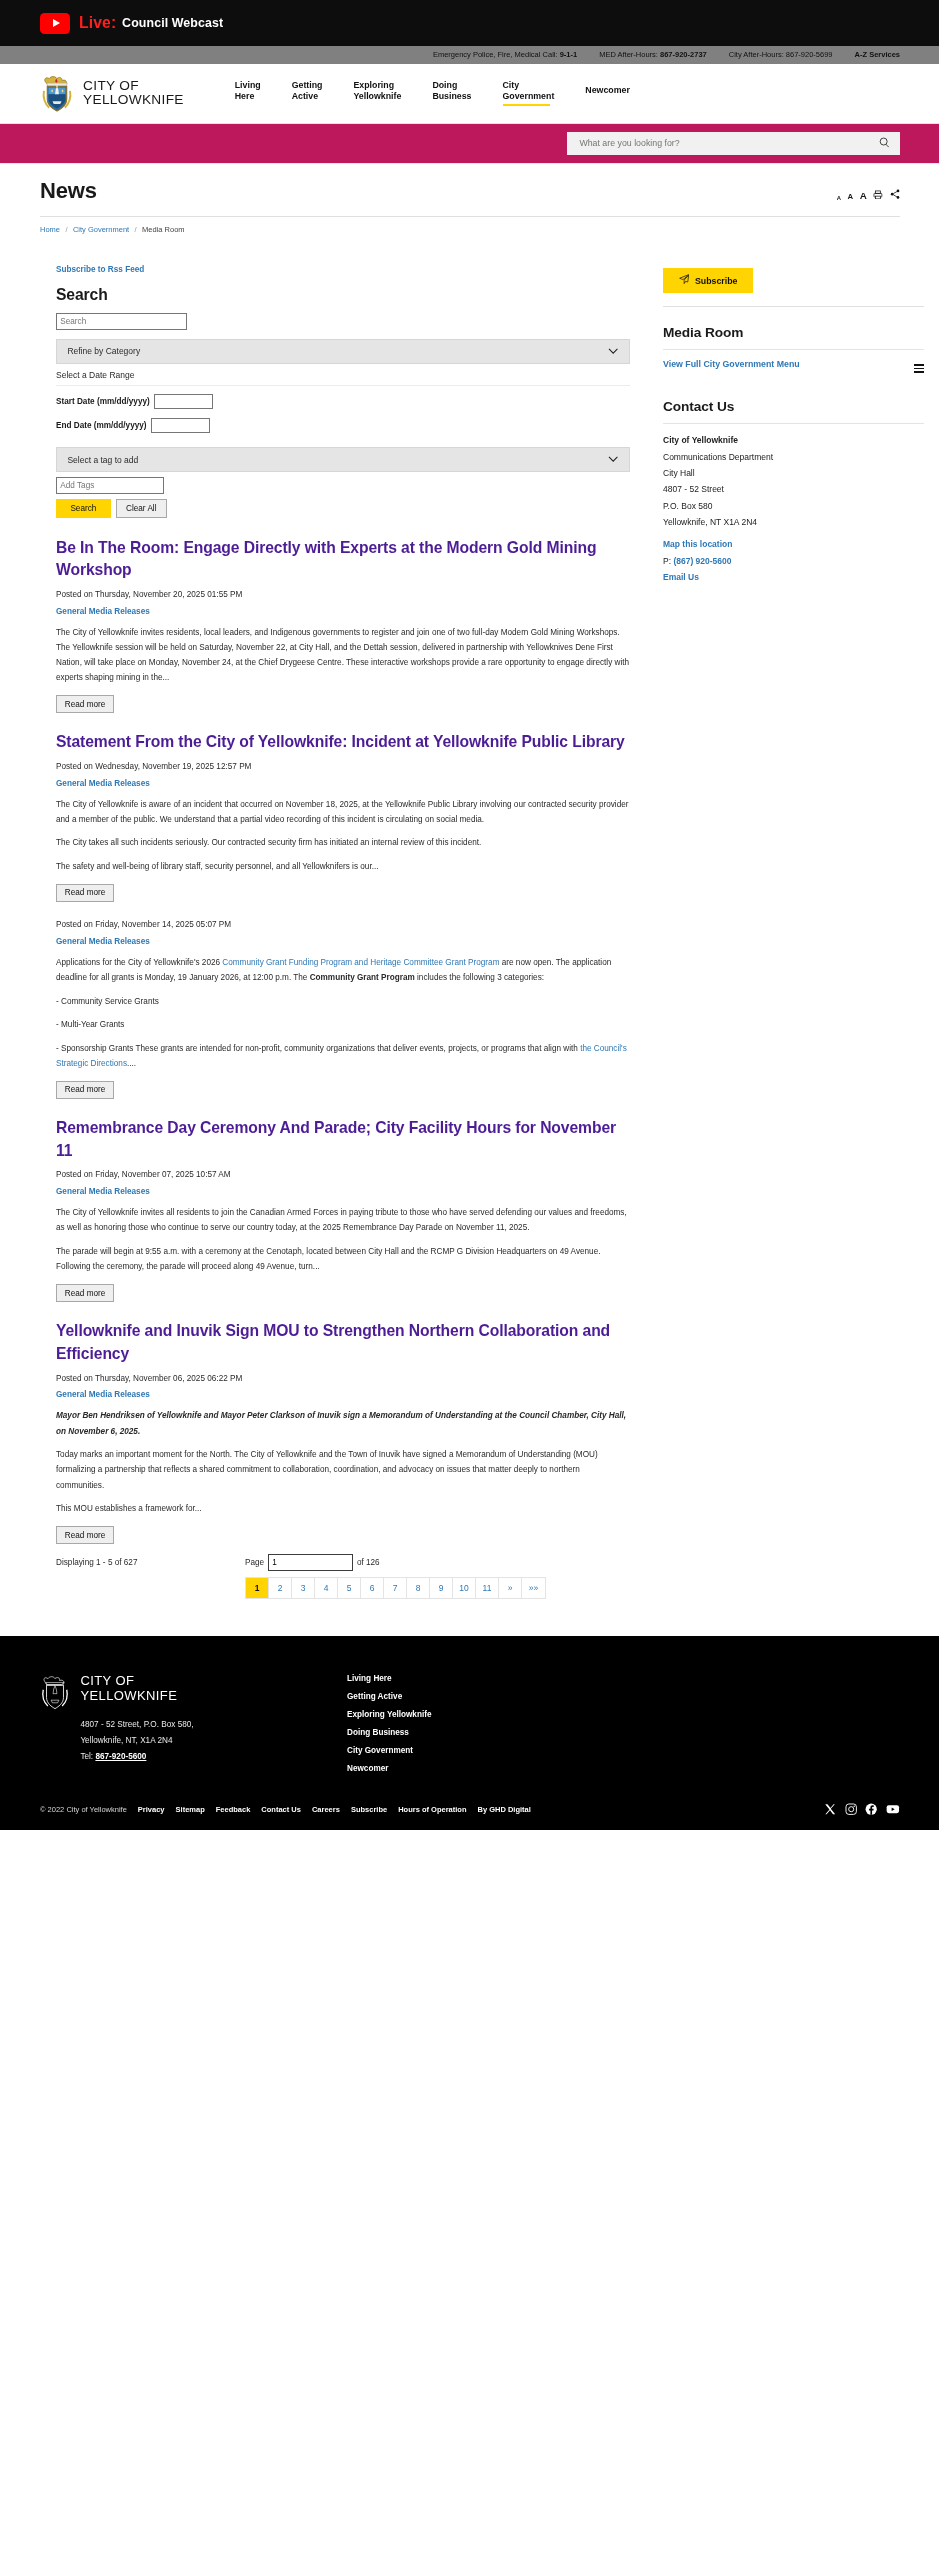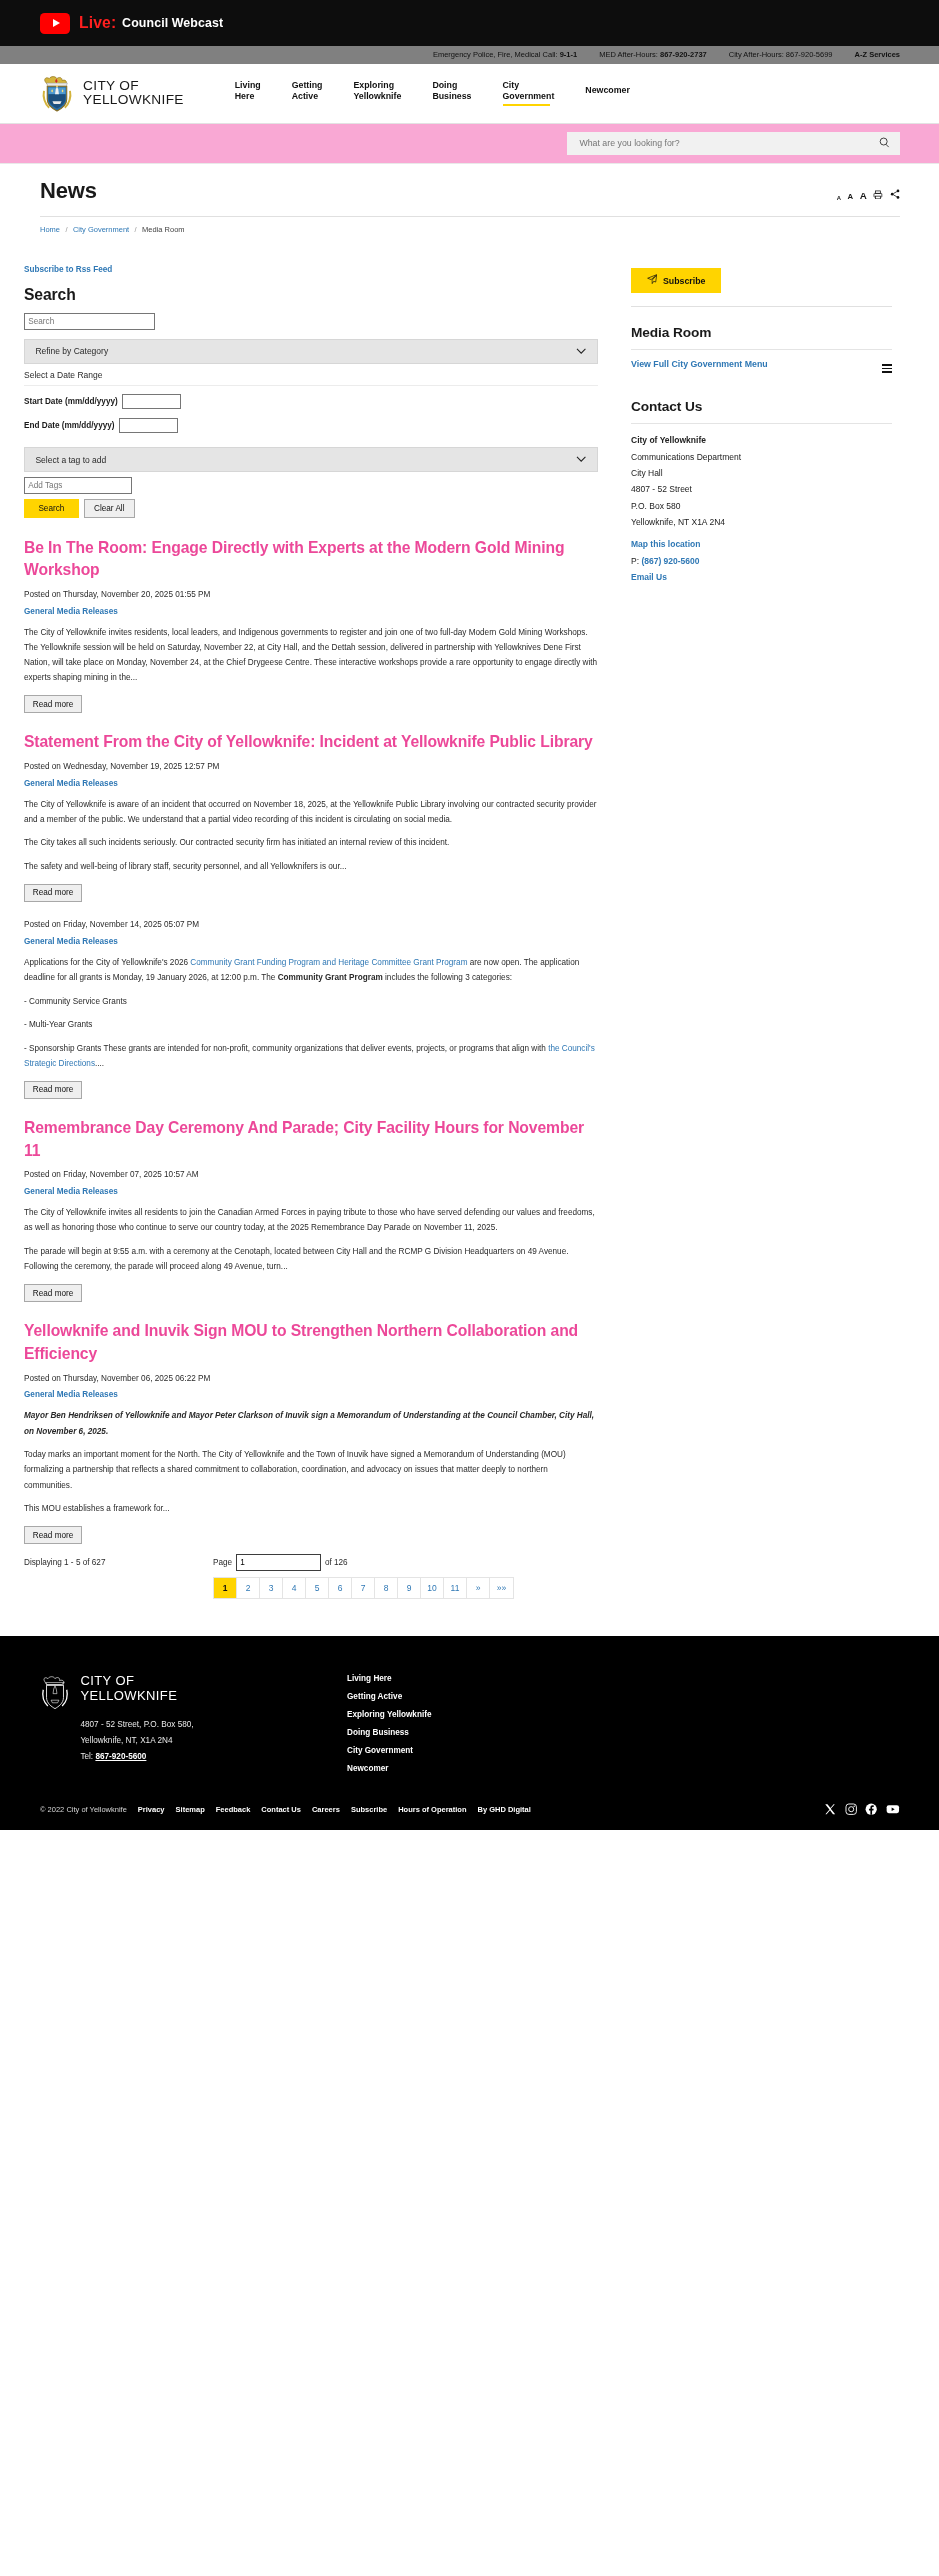--- a/index.html
+++ b/index.html
@@ -69,21 +69,21 @@
     padding-bottom:4.6px; position:relative; cursor:pointer; white-space:pre-line;
   }
   .navitem.active::after {
     content:""; position:absolute; left:0; right:3.9px; bottom:0;
     height:2.6px; background:#ffd400;
   }
 
   
   .searchrow {
     height:40px; display:flex; align-items:center; justify-content:flex-end;
-    padding:0 40px; border-bottom:0.7px solid #e9e9e9; background:#f9a8d4;
+    padding:0 40px; border-bottom:0.7px solid #e9e9e9; background:#be185d;
   }
   .sitesearch {
     width:333px; height:23px; background:#f1f1f1;
     display:flex; align-items:center; justify-content:space-between;
     padding:0 10.4px; border:none;
   }
   .sitesearch input {
     border:none; background:transparent; outline:none;
     font-family:inherit; font-size:8.8px; color:#3a3a3a; width:100%;
   }
@@ -96,21 +96,21 @@
   .toolicons { display:flex; align-items:flex-end; gap:6.5px; padding-bottom:2.6px;}
   .toolicons .a1 { font-size:5.9px; font-weight:700;}
   .toolicons .a2 { font-size:7.8px; font-weight:700;}
   .toolicons .a3 { font-size:9.8px; font-weight:700;}
   .hr { height:0.7px; background:#e0e0e0; }
   .breadcrumb { padding:9.1px 0 0 0; font-size:7.5px; color:#444; }
   .breadcrumb a { color:#2f78b5; text-decoration:none; }
   .breadcrumb .sep { color:#999; margin:0 3.3px; }
 
   
-  .layout { display:flex; padding:0 24px; gap:33px; align-items:flex-start; }
+  .layout { display:flex; padding:0 56px; gap:33px; align-items:flex-start; }
   .col-main { width:574px; flex:none; }
   .col-side { width:261px; flex:none; padding-top:34px; }
 
   
   .rss { display:block; margin:31px 0 0 0; font-size:8.2px; color:#2f78b5; text-decoration:none; font-weight:600;}
   h2.sectiontitle { font-size:15.7px; font-weight:700; margin:11.7px 0 9.1px 0; letter-spacing:-0.1px;}
   .txtinput {
     width:131px; height:16.3px; border:0.7px solid #767676; background:#fff;
     font-family:inherit; font-size:8.2px; padding:0 3.3px; color:#1a1a1a; outline:none;
   }
@@ -131,21 +131,21 @@
     font-size:8.2px; color:#111; cursor:pointer;
   }
   .btn-clear {
     background:#efefef; border:0.7px solid #a8a8a8; padding:3.9px 9.1px;
     font-family:inherit; font-size:8.2px; color:#111; cursor:pointer;
   }
 
   
   .newsitem { margin-top:18.3px; }
   .newsitem h3 {
-    font-size:15.7px; font-weight:700; color:#ec4899; margin:0 0 7.8px 0;
+    font-size:15.7px; font-weight:700; color:#4c1d95; margin:0 0 7.8px 0;
     line-height:1.45; letter-spacing:-0.1px; cursor:pointer;
   }
   .posted { font-size:8.2px; color:#2a2a2a; margin:0 0 7.8px 0; }
   .cat { font-size:8.2px; color:#2f78b5; text-decoration:none; display:block; margin-bottom:9.1px; font-weight:600;}
   .body p { font-size:8.2px; line-height:1.85; color:#2a2a2a; margin:0 0 8.5px 0; }
   .body p.italicnote { font-style:italic; font-weight:700; }
   .body a { color:#2f78b5; text-decoration:none; }
   .body b { font-weight:700; }
   .readmore {
     background:#efefef; border:0.7px solid #a8a8a8; padding:3.3px 7.8px;

